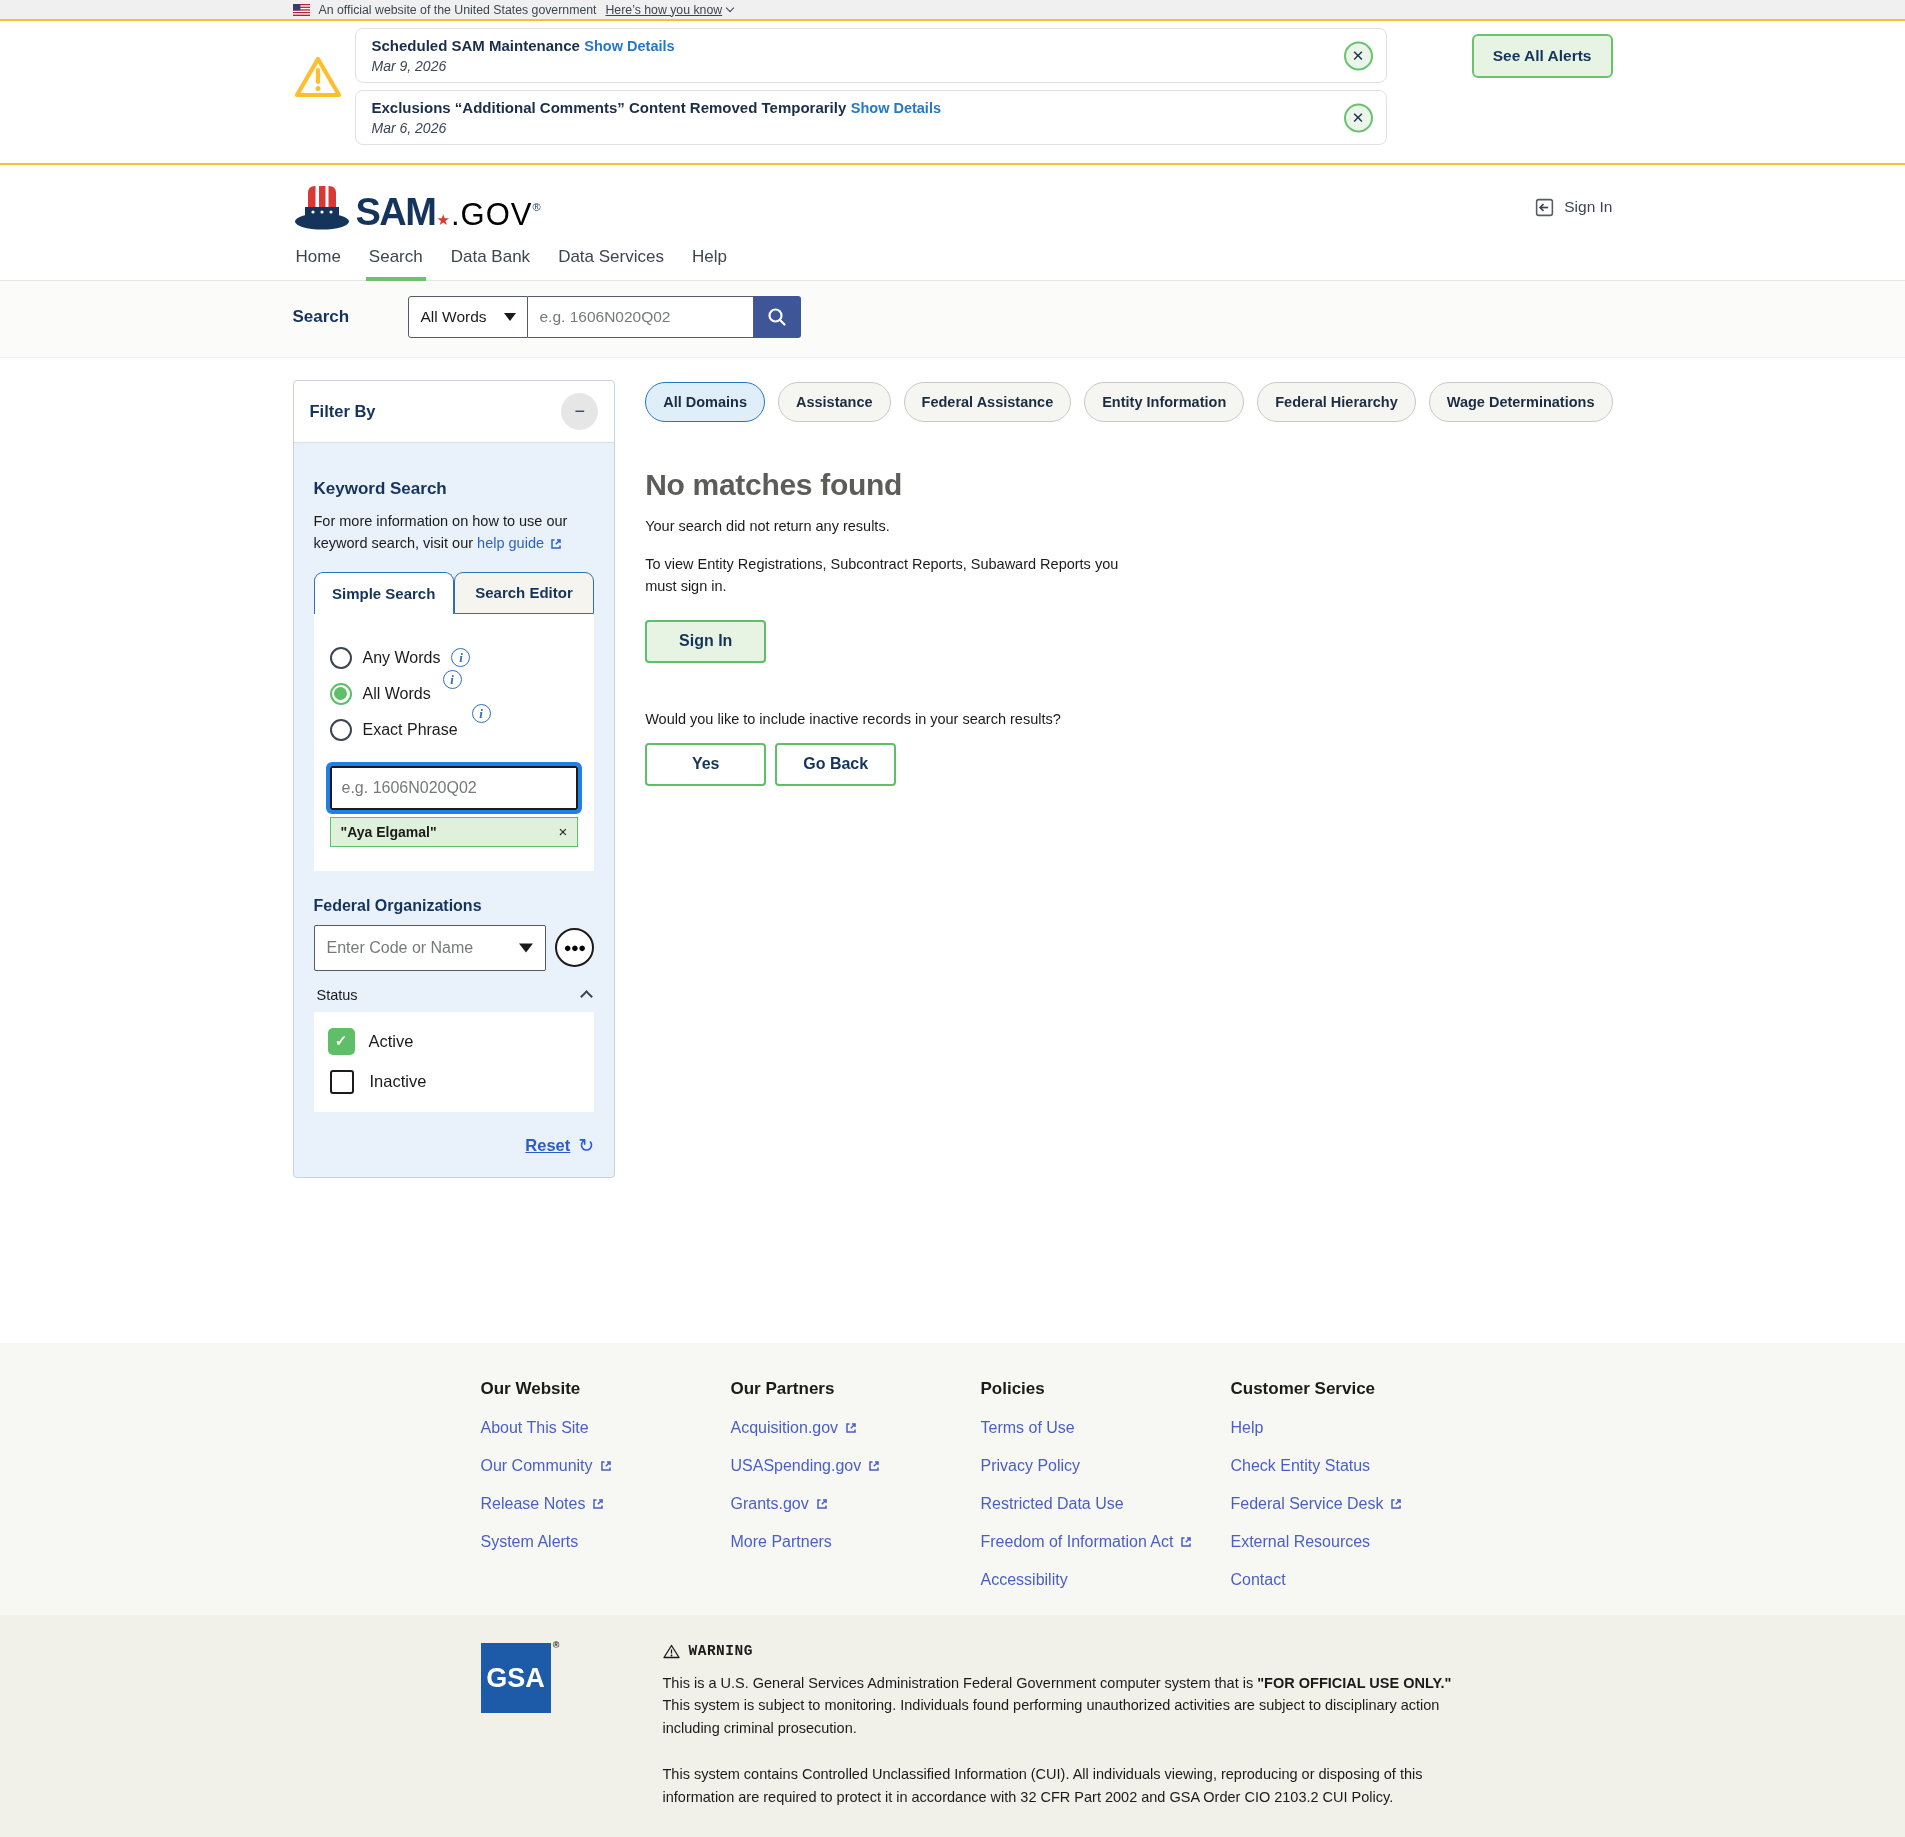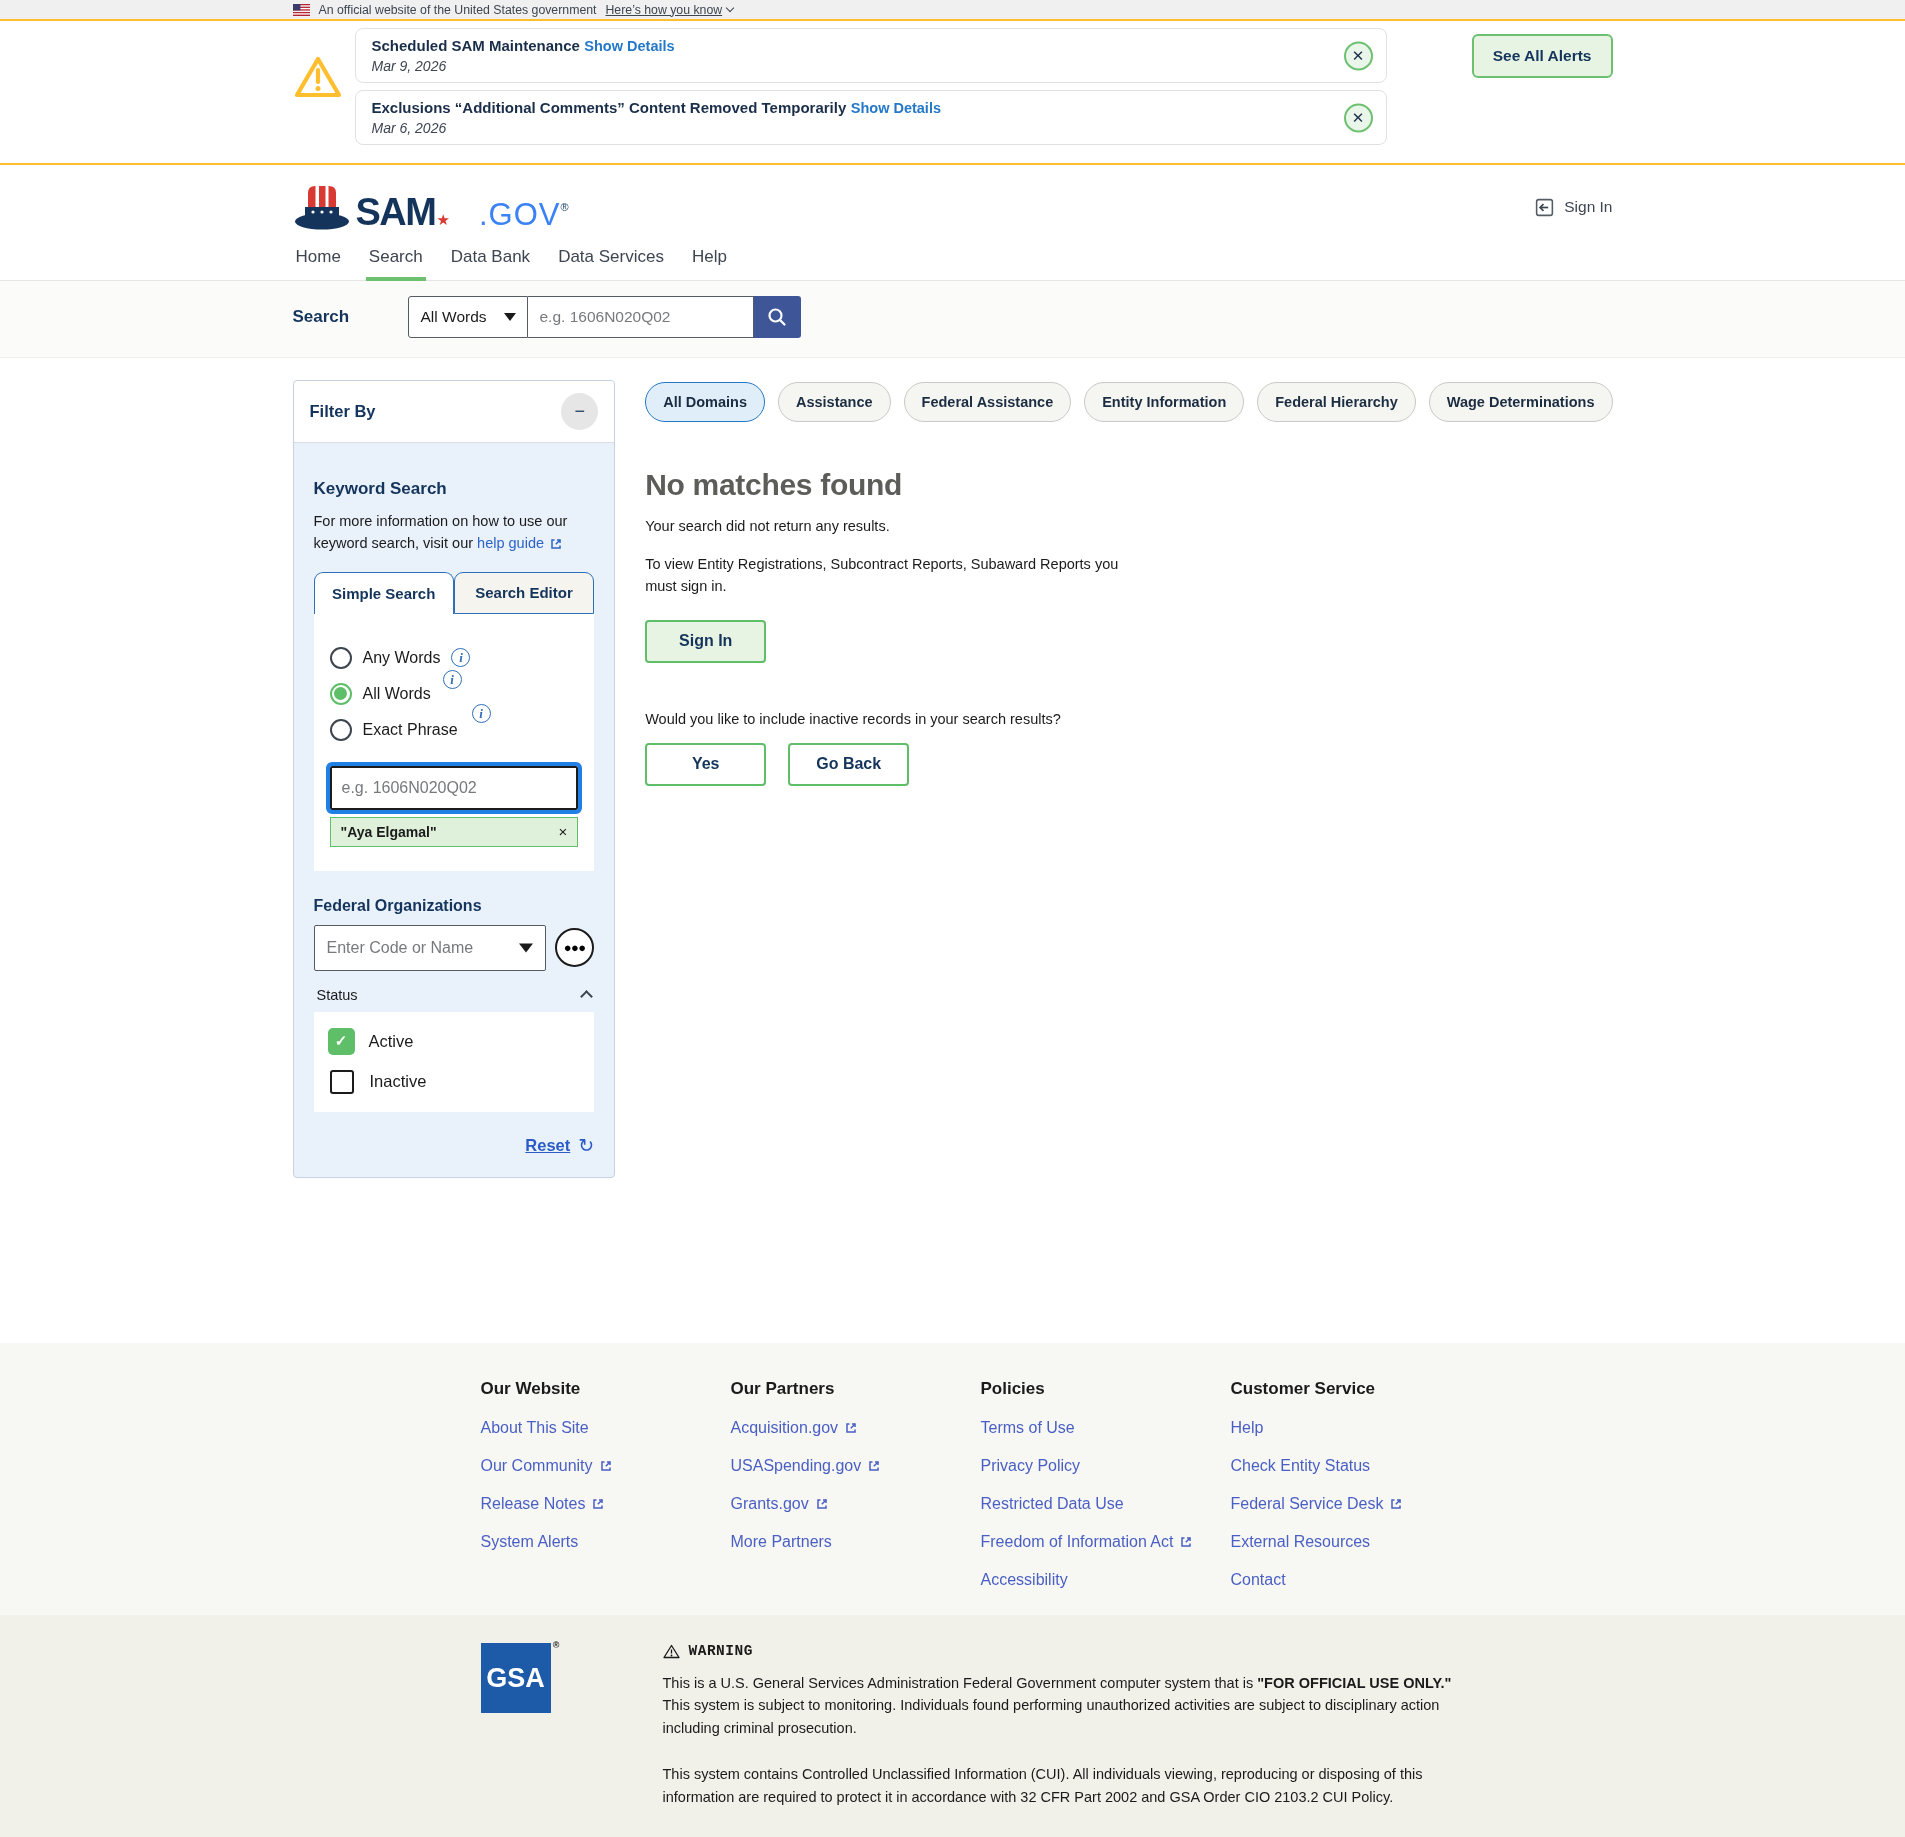--- a/index.html
+++ b/index.html
@@ -35,21 +35,21 @@
   .see-all-btn { background:#e7f4e3; border:2px solid #6ec071; border-radius:6px; color:#14345c;
     font-weight:bold; font-size:15.5px; padding:11px 19px; cursor:pointer; font-family:inherit; }
 
   
   .site-header { padding:18px 0 8px; }
   .site-header .wrap { display:flex; align-items:center; justify-content:space-between; }
   .logo { display:flex; align-items:flex-end; gap:5px; cursor:pointer; }
   .logo-text { display:flex; align-items:baseline; }
   .logo-sam { font-size:38px; font-weight:800; color:#14345c; letter-spacing:-1.5px; line-height:1; }
   .logo-star { color:#d83933; font-size:15px; margin:0 1px; }
-  .logo-gov { font-size:31px; font-weight:400; color:#3b82f6; letter-spacing:1px; line-height:1;margin-left:28px; }
+  .logo-gov { font-size:31px; font-weight:400; color:#000000; letter-spacing:1px; line-height:1; }
   .logo-reg { font-size:11px; color:#1d4368; vertical-align:top; position:relative; top:-14px; }
   .signin-top { display:flex; align-items:center; gap:9px; font-size:15.5px; color:#3d4551; }
 
   
   .site-nav { border-bottom:1px solid #e5e5e3; }
   .site-nav .wrap { display:flex; gap:22px; }
   .nav-item { font-size:17px; color:#3d4551; padding:8px 3px 13px; position:relative; }
   .nav-item.active::after { content:""; position:absolute; left:0; right:0; bottom:-1px; height:4px; background:#6ec071; }
 
   
@@ -131,21 +131,21 @@
   .pill.active { background:#e0eefa; border-color:#2378c3; }
   .results-heading { font-size:30px; font-weight:bold; color:#5c5c58; margin:46px 0 16px; letter-spacing:-0.3px; }
   .results-msg { font-size:14.5px; color:#1b1b1b; margin:0 0 10px; }
   .results-msg2 { max-width:505px; line-height:1.5; margin-top:20px; }
   .btn { border-radius:4px; border:2px solid #5fbe68; font-weight:bold; font-size:16px; color:#14345c;
     width:121px; height:43px; cursor:pointer; font-family:inherit; }
   .btn.green { background:#e7f4e3; }
   .btn.white { background:#fff; }
   .signin-btn-row { margin:22px 0 0; }
   .question { font-size:14.5px; color:#1b1b1b; margin:48px 0 16px; }
-  .btn-row { display:flex; gap:22px; }
+  .btn-row { display:flex; gap:9px; }
 
   
   .footer-links { background:#f7f7f4; padding:36px 0 26px; }
   .footer-links .wrap { display:grid; grid-template-columns:repeat(4,250px); padding-left:188px; }
   .col-heading { font-size:17px; font-weight:bold; color:#1b1b1b; }
   .f-link { display:flex; align-items:center; gap:6px; margin-top:20px; color:#4a5fc4; font-size:16px; }
 
   .footer-gsa { background:#f1f1e9; padding:28px 0 40px; }
   .gsa-row { display:flex; padding-left:188px; }
   .gsa-logo { width:70px; height:70px; background:#1d5aa8; color:#fff; font-weight:bold; font-size:27px;

